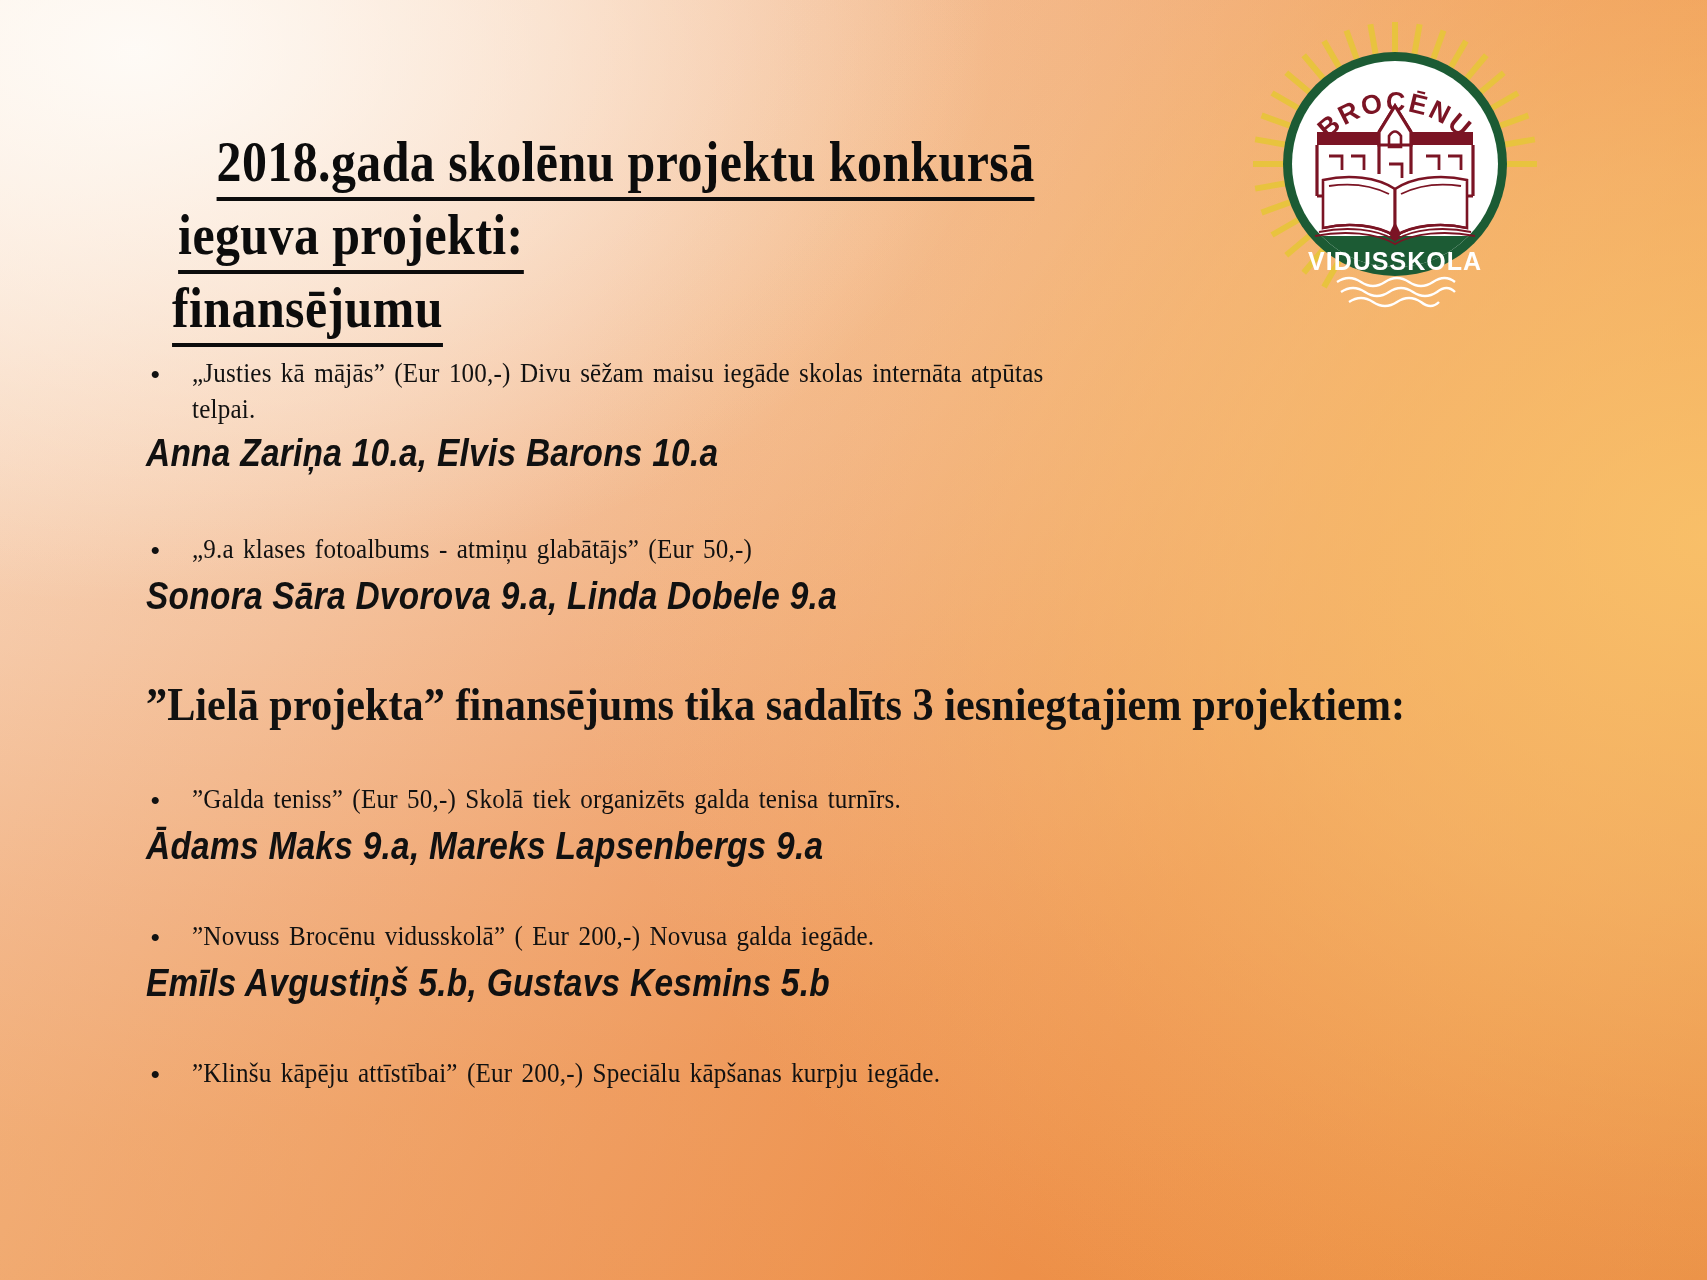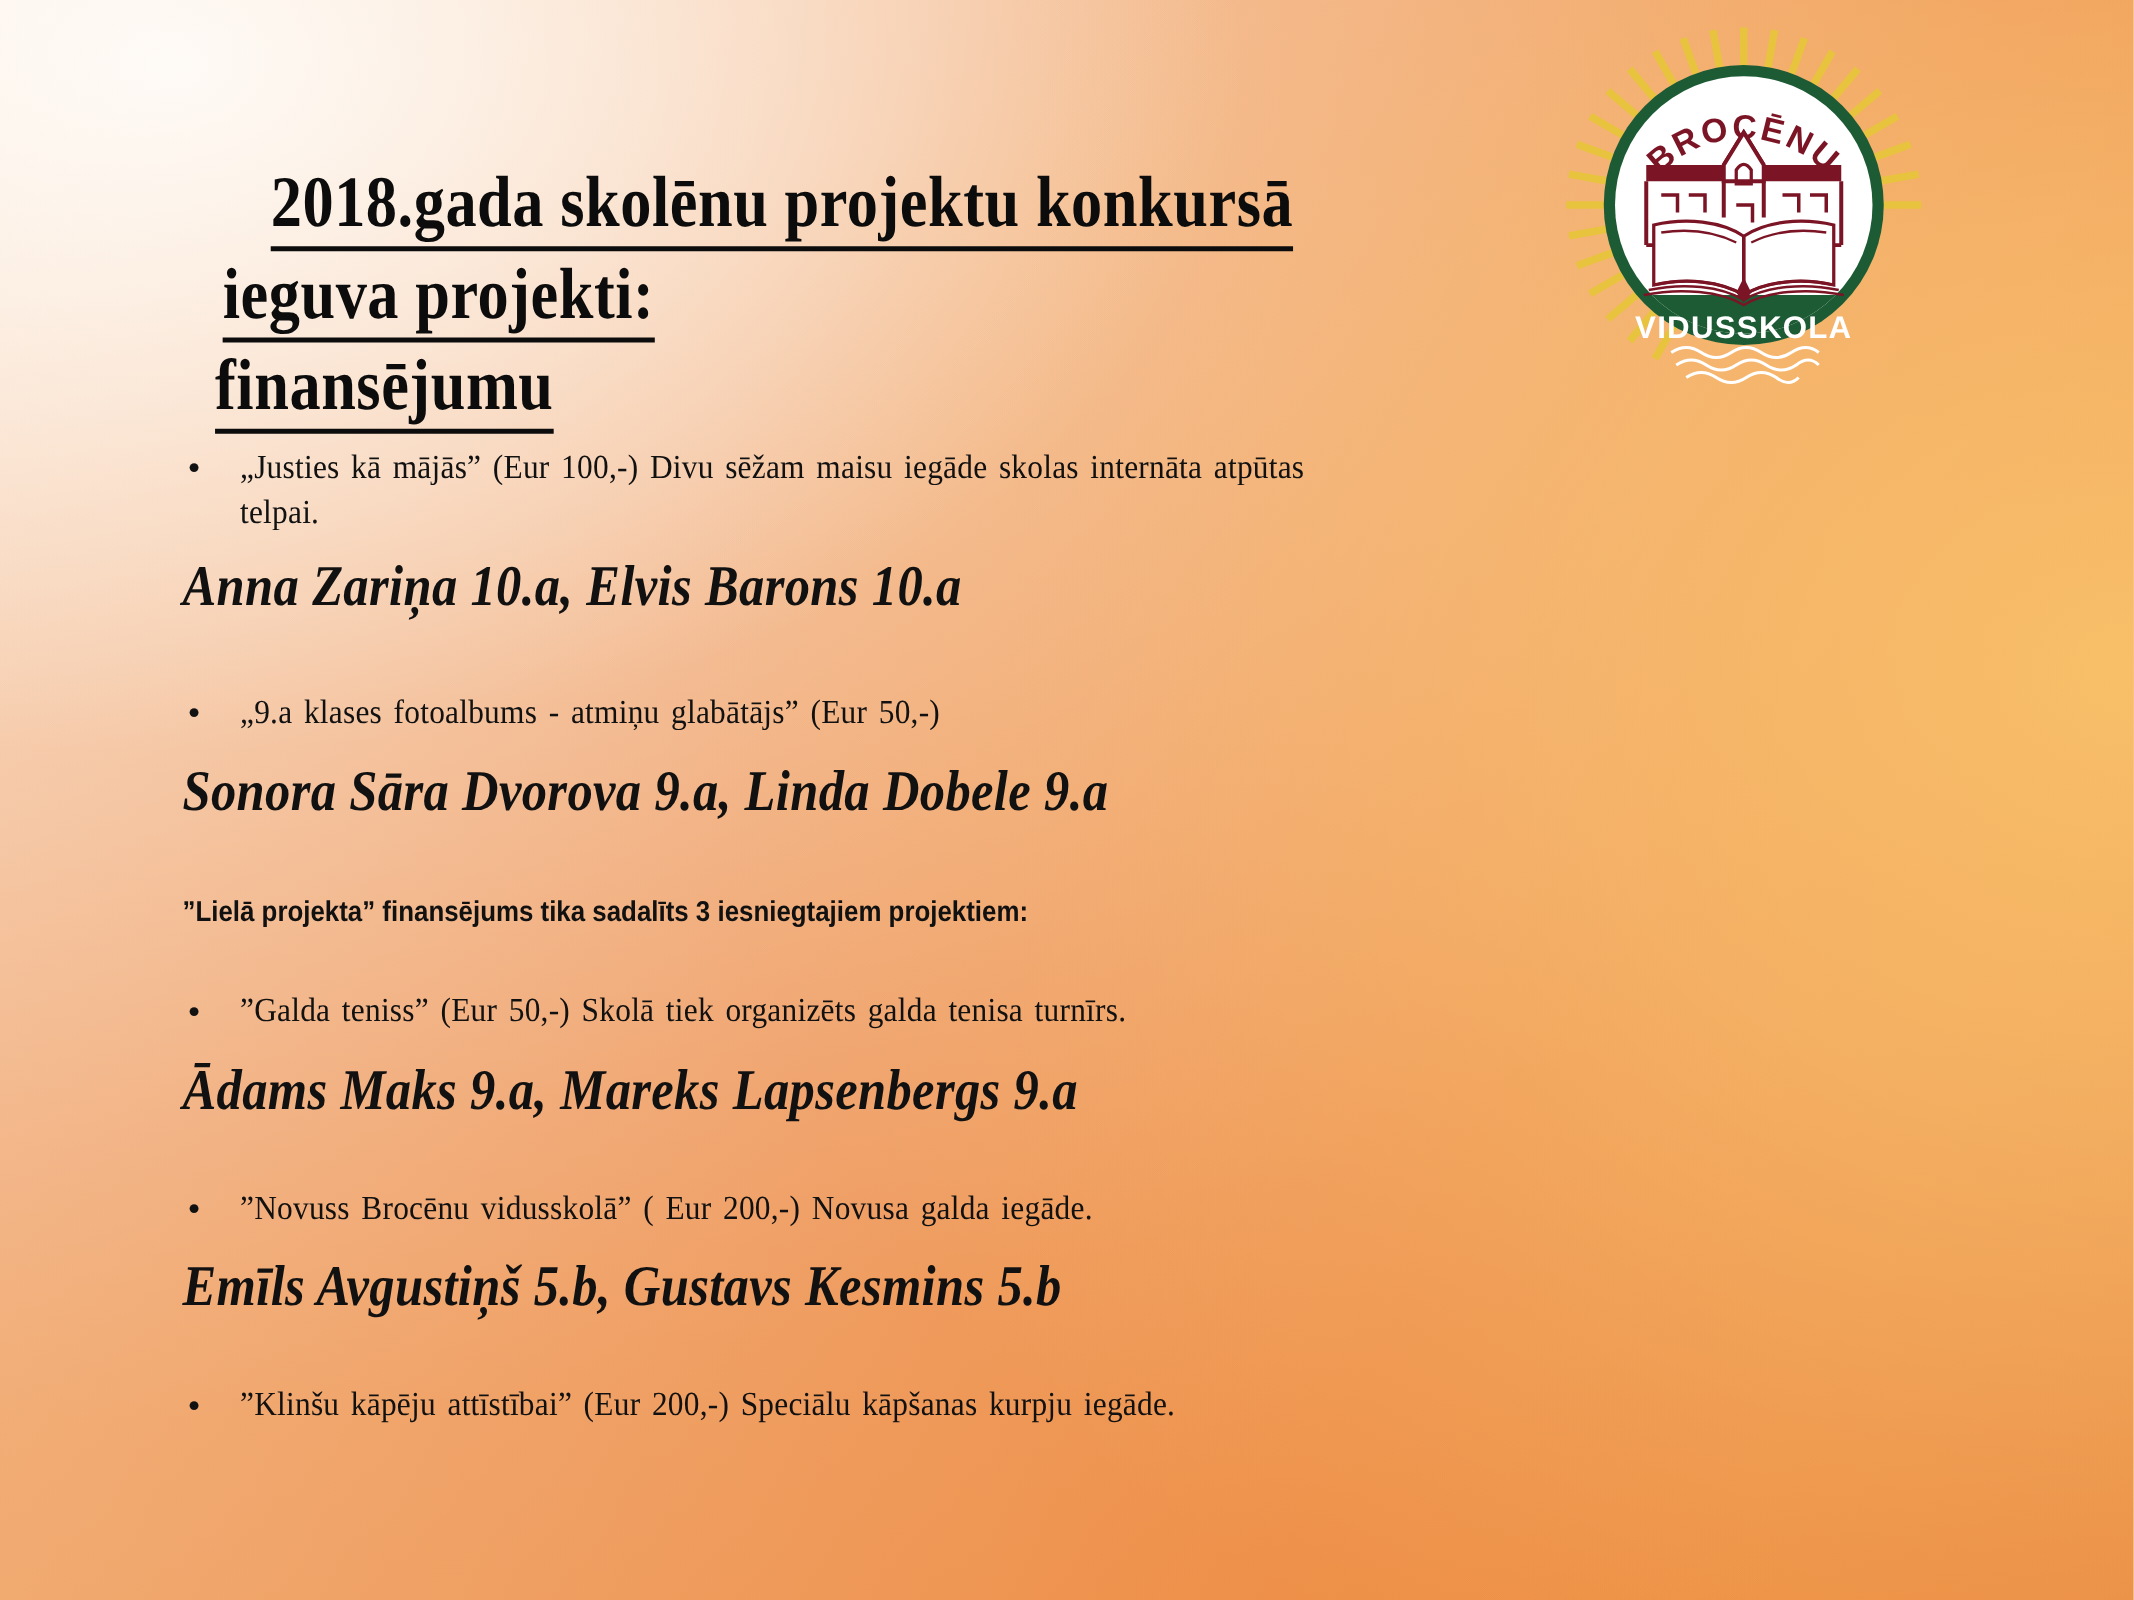--- a/index.html
+++ b/index.html
@@ -136,40 +136,40 @@
     color: #111;
   }
   .bullet-text > i {
     display: block;
     font-style: normal;
     transform: scaleX(0.93);
     transform-origin: left center;
   }
 
   .authors {
-    font-family: Liberation Serif, serif;
+    font-family: Liberation Sans, sans-serif;
     font-style: italic;
     font-weight: bold;
-    font-size: 46px;
+    font-size: 38px;
     line-height: 1.3;
     color: #111;
-    margin-top: 12px;
+    margin-top: 2px;
     white-space: nowrap;
   }
   .authors > span {
     display: inline-block;
     transform: scaleX(0.88);
     transform-origin: left center;
     letter-spacing: 0.3px;
   }
 
   .section-note {
-    font-family: Liberation Sans, sans-serif;
+    font-family: Liberation Serif, serif;
     font-weight: bold;
-    font-size: 23px;
+    font-size: 47px;
     line-height: 1.3;
     color: #111;
     white-space: nowrap;
   }
   .section-note > span {
     display: inline-block;
     transform: scaleX(0.9);
     transform-origin: left center;
   }
 

